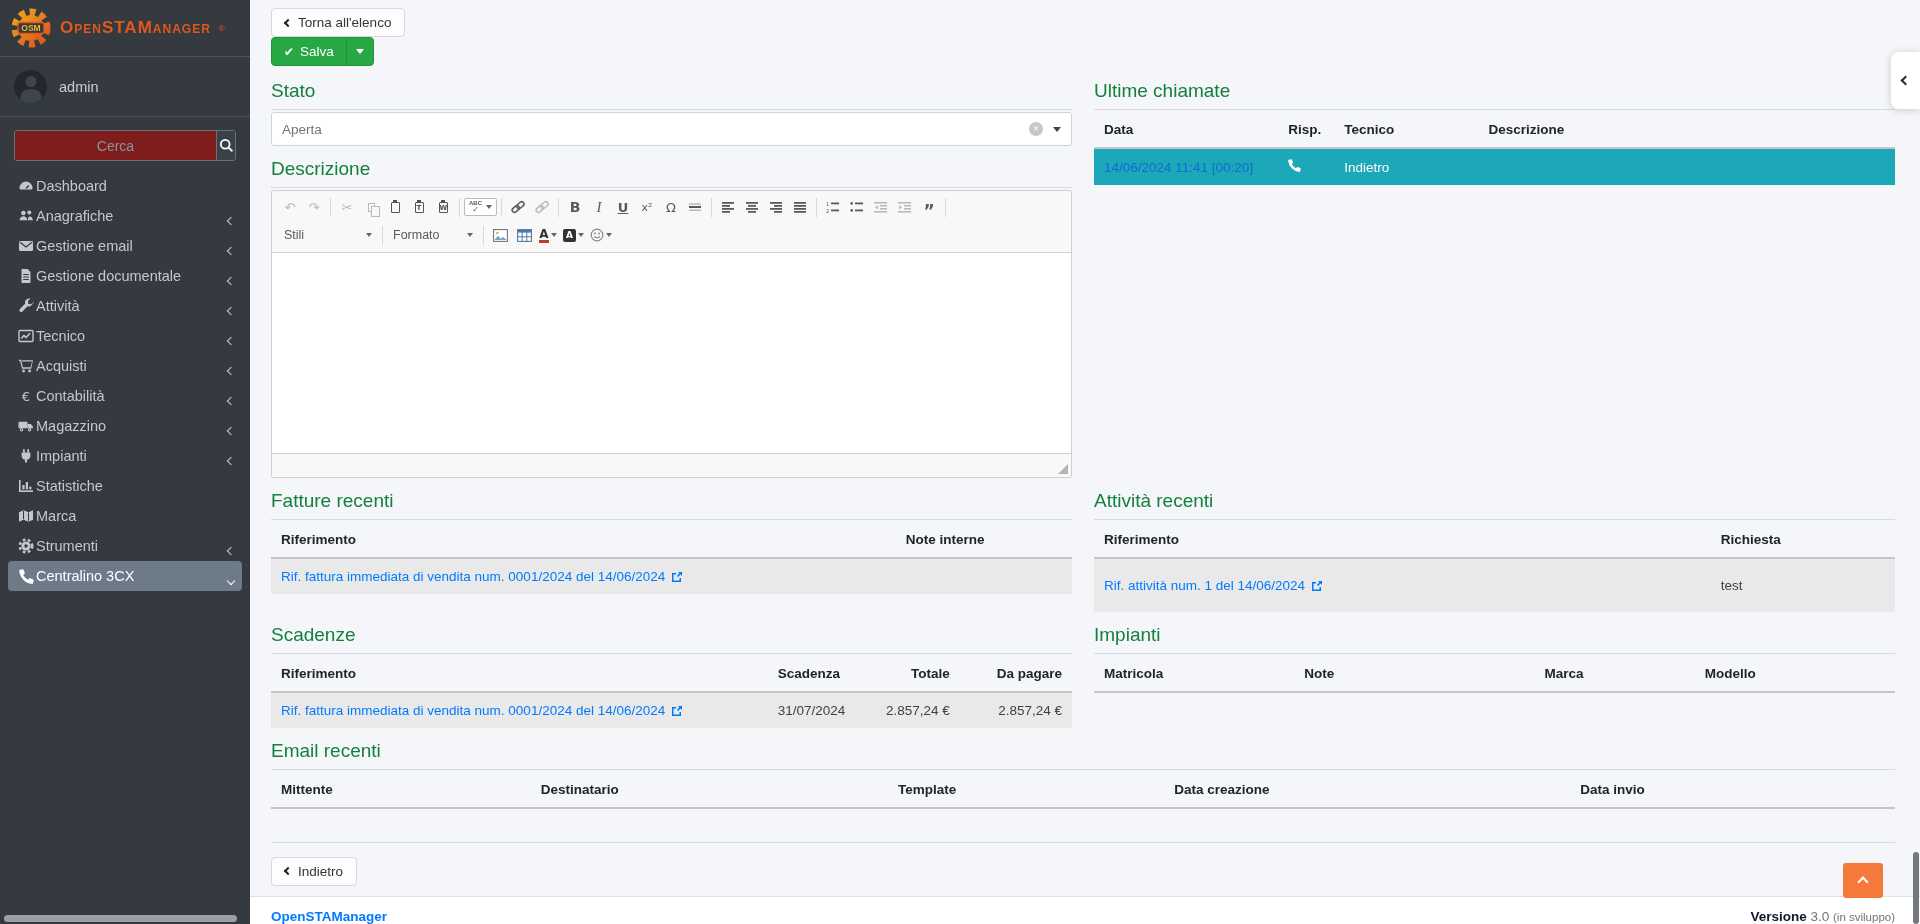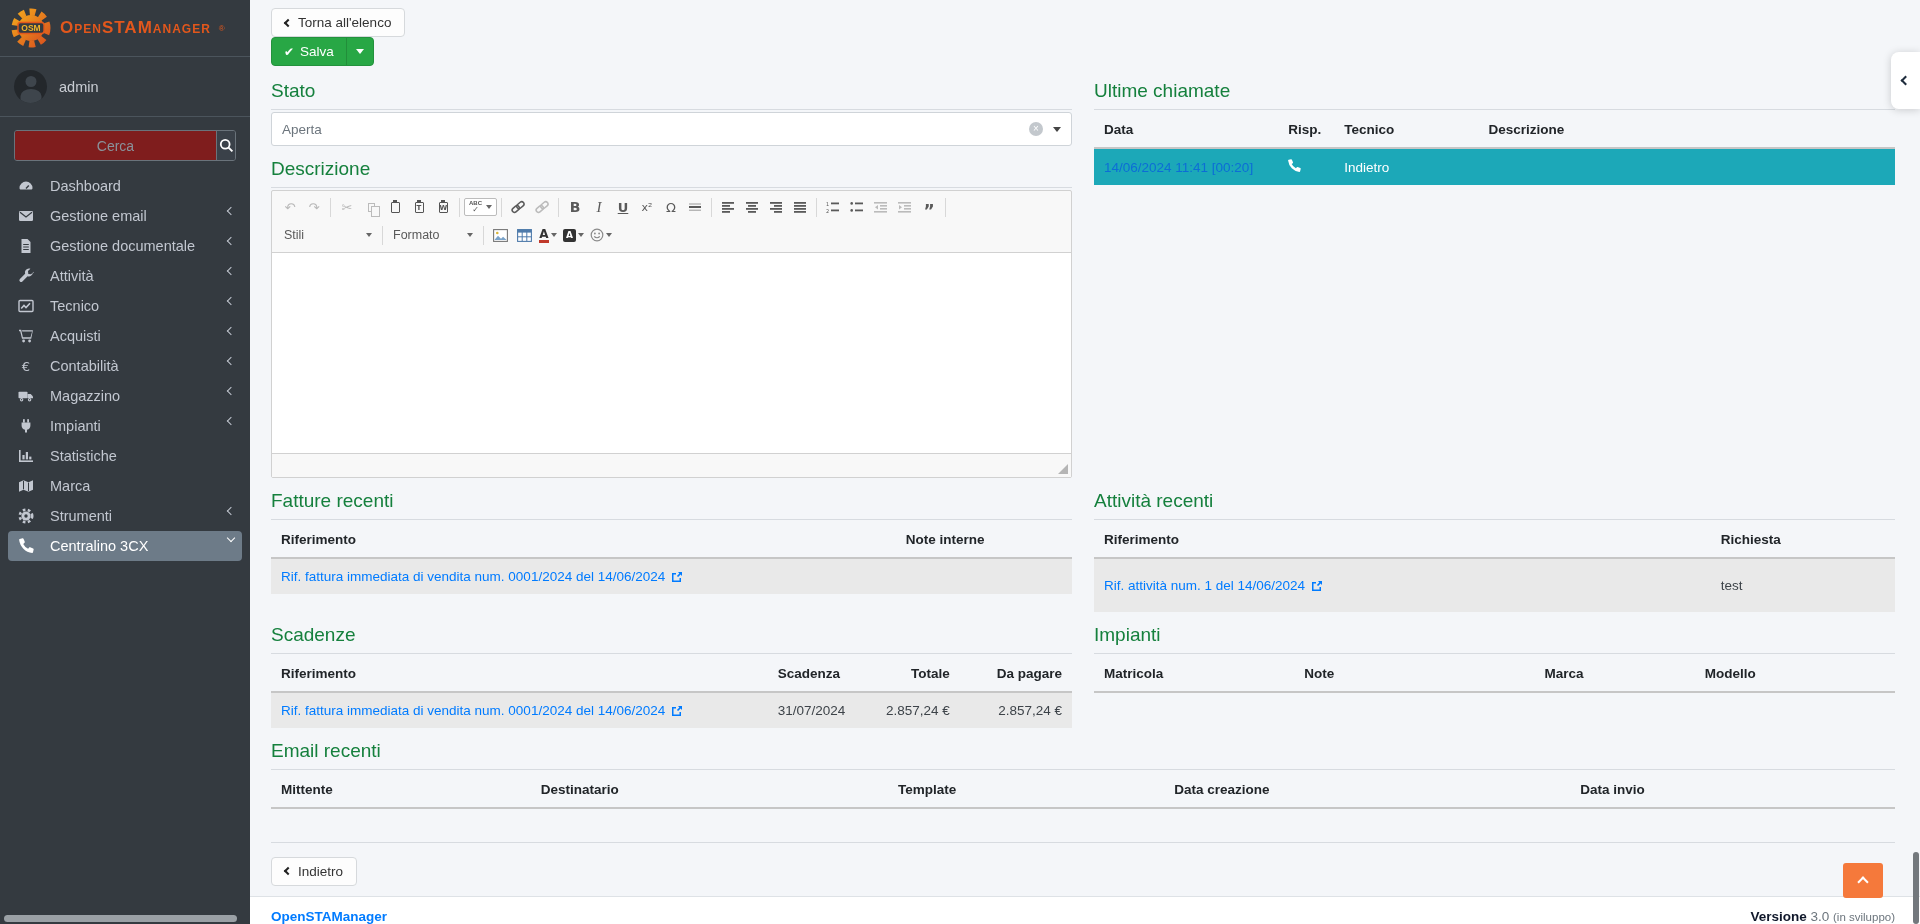--- a/index.html
+++ b/index.html
@@ -22,21 +22,21 @@
     width:21px; height:14px; border-radius:50% 50% 0 0; background:#3e454c; }
   .username { color:#c9cdd3; font-size:14.5px; }
   .searchbox { margin:13px 14px 10px; height:31px; display:flex; border:1px solid #6a737b;
     border-radius:3px; overflow:hidden; }
   .searchbox input { flex:1; background:#7f1d1d; border:none; outline:none; padding:0 10px;
     color:#e6e8ea; font-size:14px; font-family:inherit;text-align:center; }
   .searchbox input::placeholder { color:#8a939b; }
   .search-btn { width:38px; background:#3a4149; border:none; border-left:1px solid #6a737b;
     display:flex; align-items:center; justify-content:center; cursor:pointer; }
   .nav { margin-top:4px; }
-  .nav-item { display:flex; align-items:flex-start; gap:14px; padding:7px 16px; color:#c2c7d0;
+  .nav-item { display:flex; align-items:flex-end; gap:0; padding:7px 16px; color:#c2c7d0;
     font-size:14.5px; cursor:pointer; text-decoration:none; }
   .nav-item .nico { width:20px; display:flex; justify-content:center; flex:0 0 20px; }
   .nav-item .spacer { flex:1; }
   .chev { display:inline-block; width:6px; height:6px; border-left:1.6px solid currentColor;
     border-bottom:1.6px solid currentColor; }
   .chev.left  { transform:rotate(45deg); }
   .chev.down  { transform:rotate(-45deg); margin-top:-3px; }
   .chev.up    { transform:rotate(135deg); margin-top:3px; }
   .nav-item.active { background:#6d7b88; color:#fff; border-radius:4px; margin:0 8px; padding:7px 8px; }
   .nav-item.child { padding-left:40px; }
@@ -182,20 +182,33 @@
       <span class="nico">
         <svg width="16" height="16" viewBox="0 0 16 16">
             <path fill="#c2c7d0" d="M8 3.5A6.5 6.5 0 001.5 10c0 .9.7 1.6 1.6 1.6h9.8c.9 0 1.6-.7 1.6-1.6A6.5 6.5 0 008 3.5z"></path>
             <path stroke="#343a40" stroke-width="1.4" d="M8 10.4l2.8-2.8"></path>
           </svg>
       </span>
       <span>Dashboard</span>
     </a>
     <a class="nav-item">
       <span class="nico">
+        <svg width="16" height="16" viewBox="0 0 16 16" fill="#c2c7d0">
+            <circle cx="5.4" cy="5" r="2.3"></circle>
+            <path d="M1.6 12.3c.2-2.6 1.8-4.1 3.8-4.1s3.6 1.5 3.8 4.1z"></path>
+            <circle cx="11.3" cy="4.6" r="2"></circle>
+            <path d="M9.7 12.3c.1-2.2 1-3.6 1.9-3.8 1.6-.3 3 1.3 3.2 3.8z"></path>
+          </svg>
+      </span>
+      <span>Anagrafiche</span>
+      <span class="spacer"></span>
+        <span class="chev left"></span>
+    </a>
+    <a class="nav-item">
+      <span class="nico">
         <svg width="16" height="16" viewBox="0 0 16 16">
             <rect x="1" y="3" width="14" height="10" rx="1.2" fill="#c2c7d0"></rect>
             <path d="M2 4.2l6 4.8 6-4.8" fill="none" stroke="#343a40" stroke-width="1.2"></path>
           </svg>
       </span>
       <span>Gestione email</span>
       <span class="spacer"></span>
         <span class="chev left"></span>
     </a>
     <a class="nav-item">

